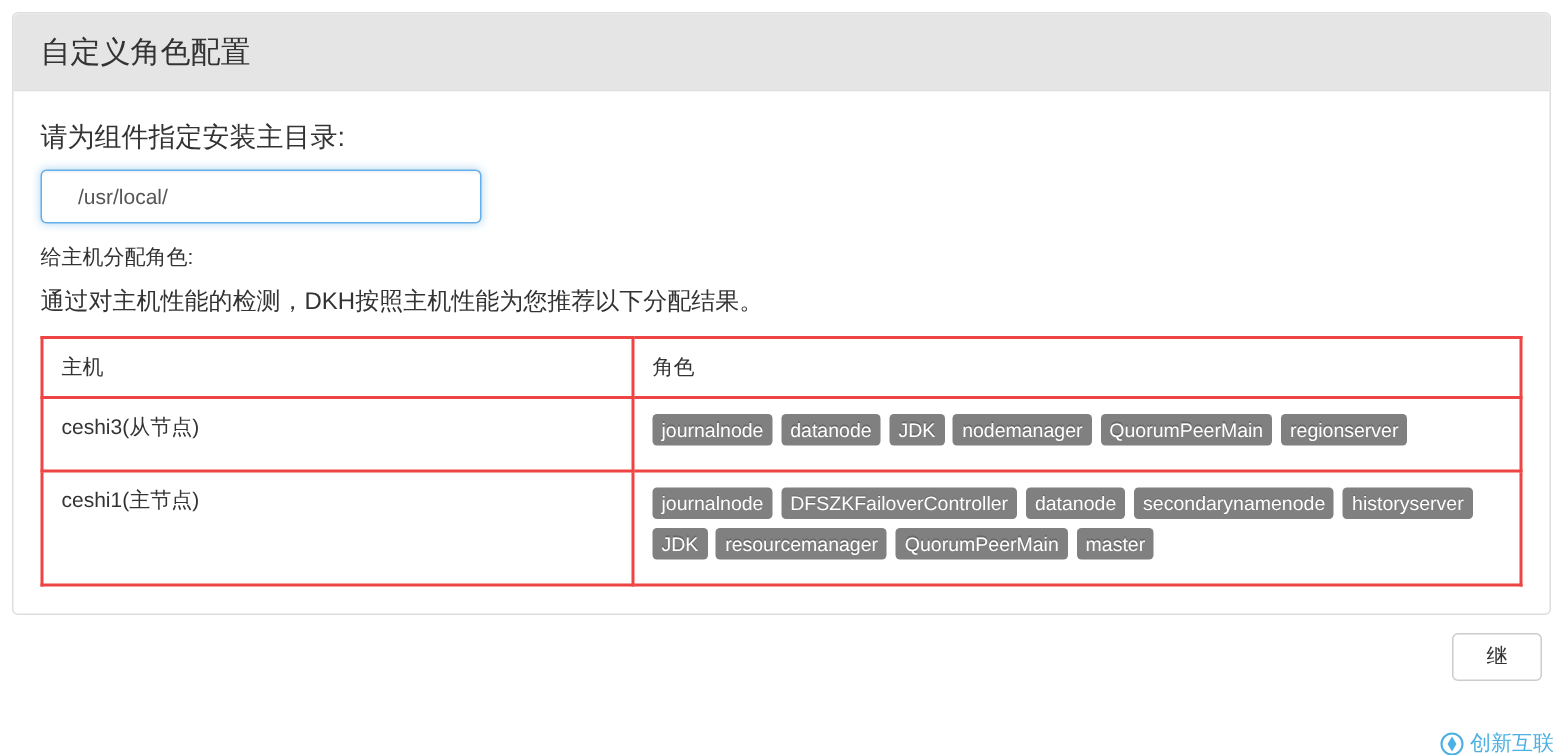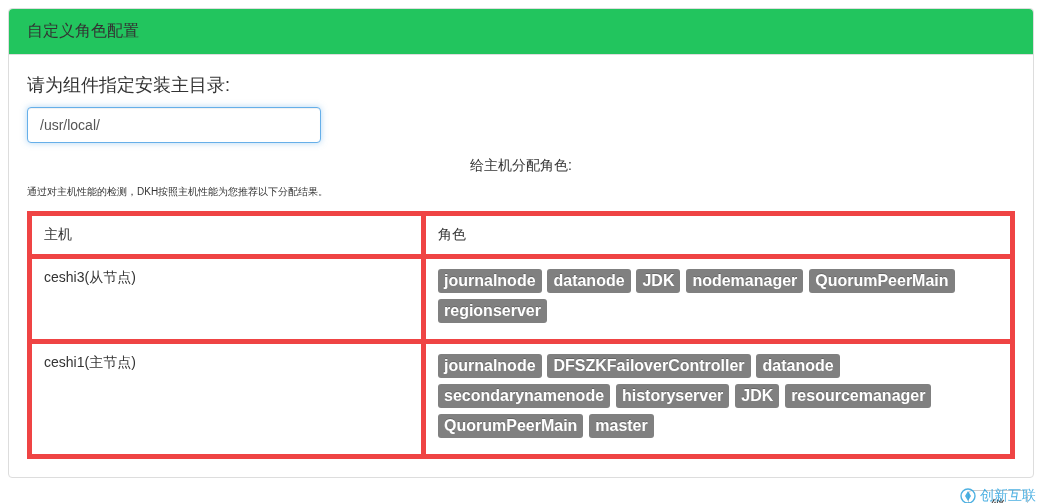--- a/index.html
+++ b/index.html
@@ -12,92 +12,91 @@
     background: #fff;
     width: 1042px;
   }
   .panel {
     margin: 8px;
     border: 1px solid #ddd;
     border-radius: 4px;
     background: #fff;
   }
   .panel-heading {
-    background: #22c55e;
+    background: #e5e5e5;
     border-bottom: 1px solid #ddd;
     padding: 12px 18px;
-    font-size: 16px;
+    font-size: 20px;
     color: #333;
     border-top-left-radius: 4px;
     border-top-right-radius: 4px;
     font-family: Liberation Serif, serif;
   }
   .panel-body {
     padding: 18px;
   }
   .form-label {
     margin-bottom: 10px;
     color: #333;
     font-size: 18px;
   }
   .form-control {
     width: 294px;
     height: 36px;
-    padding: 6px 12px;
+    padding: 6px 24px;
     font-size: 14px;
     color: #555;
     background: #fff;
     border: 1px solid #66afe9;
     border-radius: 4px;
     outline: 0;
     box-shadow: inset 0 1px 1px rgba(0,0,0,.06), 0 0 6px rgba(102,175,233,.5);
     margin-bottom: 14px;
   }
   .section-label {
     margin-bottom: 10px;
     color: #333;
     font-size: 14px;
-    text-align: center;
   }
   .hint {
     margin-bottom: 12px;
     color: #333;
-    font-size: 10px;
+    font-size: 16px;
   }
   table.roles {
     width: 100%;
     border-collapse: collapse;
     border: 1px solid #ddd;
   }
   table.roles th, table.roles td {
-    border: 5px solid #ef4444;
+    border: 2px solid #ef4444;
     padding: 10px 12px;
     text-align: left;
     vertical-align: top;
     font-weight: normal;
     font-size: 14px;
     color: #333;
   }
   table.roles th {
     background: #fff;
   }
   table.roles td.col-host {
     width: 394px;
   }
   .tag {
     display: inline-block;
     background: #808080;
     color: #fff;
-    font-size: 16px;
+    font-size: 13px;
     line-height: 1;
     padding: 4px 6px;
     border-radius: 3px;
     margin: 0 2px 6px 0;
     white-space: nowrap;
-    font-weight: 700;
+    font-weight: 400;
     text-shadow: 0 -1px 0 rgba(0,0,0,.2);
   }
   .footer-right {
     display: flex;
     justify-content: flex-end;
     padding: 4px 6px 10px 0;
     margin: 0 8px;
   }
   .btn {
     border: 1px solid #ccc;

